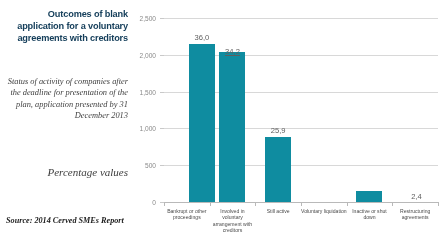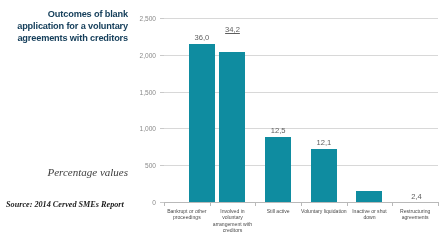--- a/index.html
+++ b/index.html
@@ -43,21 +43,21 @@
     position:absolute;
     left:4px;top:166px;width:124px;
     text-align:right;
     font-family:"Liberation Serif", serif;
     font-style:italic;
     font-size:11px;
     color:#3d3d3d;
   }
   .source-note{
     position:absolute;
-    left:6px;top:200px;width:128px;
+    left:6px;top:216px;width:128px;
     text-align:left;
     font-family:"Liberation Serif", serif;
     font-style:italic;
     font-weight:bold;
     font-size:8.2px;
     color:#222222;
   }
 
   
   .chart-wrap{
@@ -144,20 +144,21 @@
     font-family:"Liberation Sans", sans-serif;
   }
 </style>
 </head>
 <body>
 
 <div id="page">
 
   <div class="left-panel">
     <div class="chart-title">Outcomes of blank application for a voluntary agreements with creditors</div>
+    <div class="chart-subtitle">Status of activity of companies after the deadline for presentation of the plan, application presented by 31 December 2013</div>
     <div class="units-note">Percentage values</div>
     <div class="source-note">Source: 2014 Cerved SMEs Report</div>
   </div>
 
   <div class="chart-wrap">
     <div class="plot" id="plot-area">
         <div class="gridline base" style="top: 184px;"></div>
         <div class="ytick-mark" style="top: 184px; left: -4px;"></div>
         <div class="ytick-label" style="top: 184px; left: -34px;">0</div>
         <div class="gridline" style="top: 147.2px;"></div>
@@ -176,29 +177,25 @@
         <div class="ytick-mark" style="top: 0px; left: -4px;"></div>
         <div class="ytick-label" style="top: 0px; left: -34px;">2,500</div>
       </div>
     <div class="bars-layer" id="bars-layer">
         <div class="bar-slot" style="left: 15px; width: 45.6667px;">
           <div class="bar" title="Bankrupt or other proceedings" style="height: 158.019px; background: rgb(15, 140, 160);"></div>
           <div class="bar-value" style="bottom: 160.019px;">36,0</div>
         </div>
         <div class="bar-slot" style="left: 45.6667px; width: 45.6667px;">
           <div class="bar" title="Involved in voluntary arrangement with creditors" style="height: 149.997px; background: rgb(15, 140, 160);"></div>
-          <div class="bar-value" style="bottom: 168px; text-decoration: underline;">34,2</div>
+          <div class="bar-value" style="bottom: 146px; text-decoration: underline;">34,2</div>
         </div>
         <div class="bar-slot" style="left: 91.3333px; width: 45.6667px;">
           <div class="bar" title="Still active" style="height: 64.768px; background: rgb(15, 140, 160);"></div>
-          <div class="bar-value" style="bottom: 66.768px;">12,5</div>
-        </div>
-        <div class="bar-slot" style="left: 137px; width: 45.6667px;">
-          <div class="bar" title="Voluntary liquidation" style="height: 52.992px; background: rgb(15, 140, 160);"></div>
-          <div class="bar-value" style="bottom: 54.992px;">12,1</div>
+          <div class="bar-value" style="bottom: 66.768px;">25,9</div>
         </div>
         <div class="bar-slot" style="left: 182.667px; width: 45.6667px;">
           <div class="bar" title="Inactive or shut down" style="height: 10.5248px; background: rgb(15, 140, 160);"></div>
           <div class="bar-value" style="bottom: 1px; margin-left: 47px;">2,4</div>
         </div>
       </div>
     <div class="xaxis-ticks" id="xaxis-ticks">
         <div class="xtick" style="left: 0px;"></div>
         <div class="xtick" style="left: 45.6667px;"></div>
         <div class="xtick" style="left: 91.3333px;"></div>

